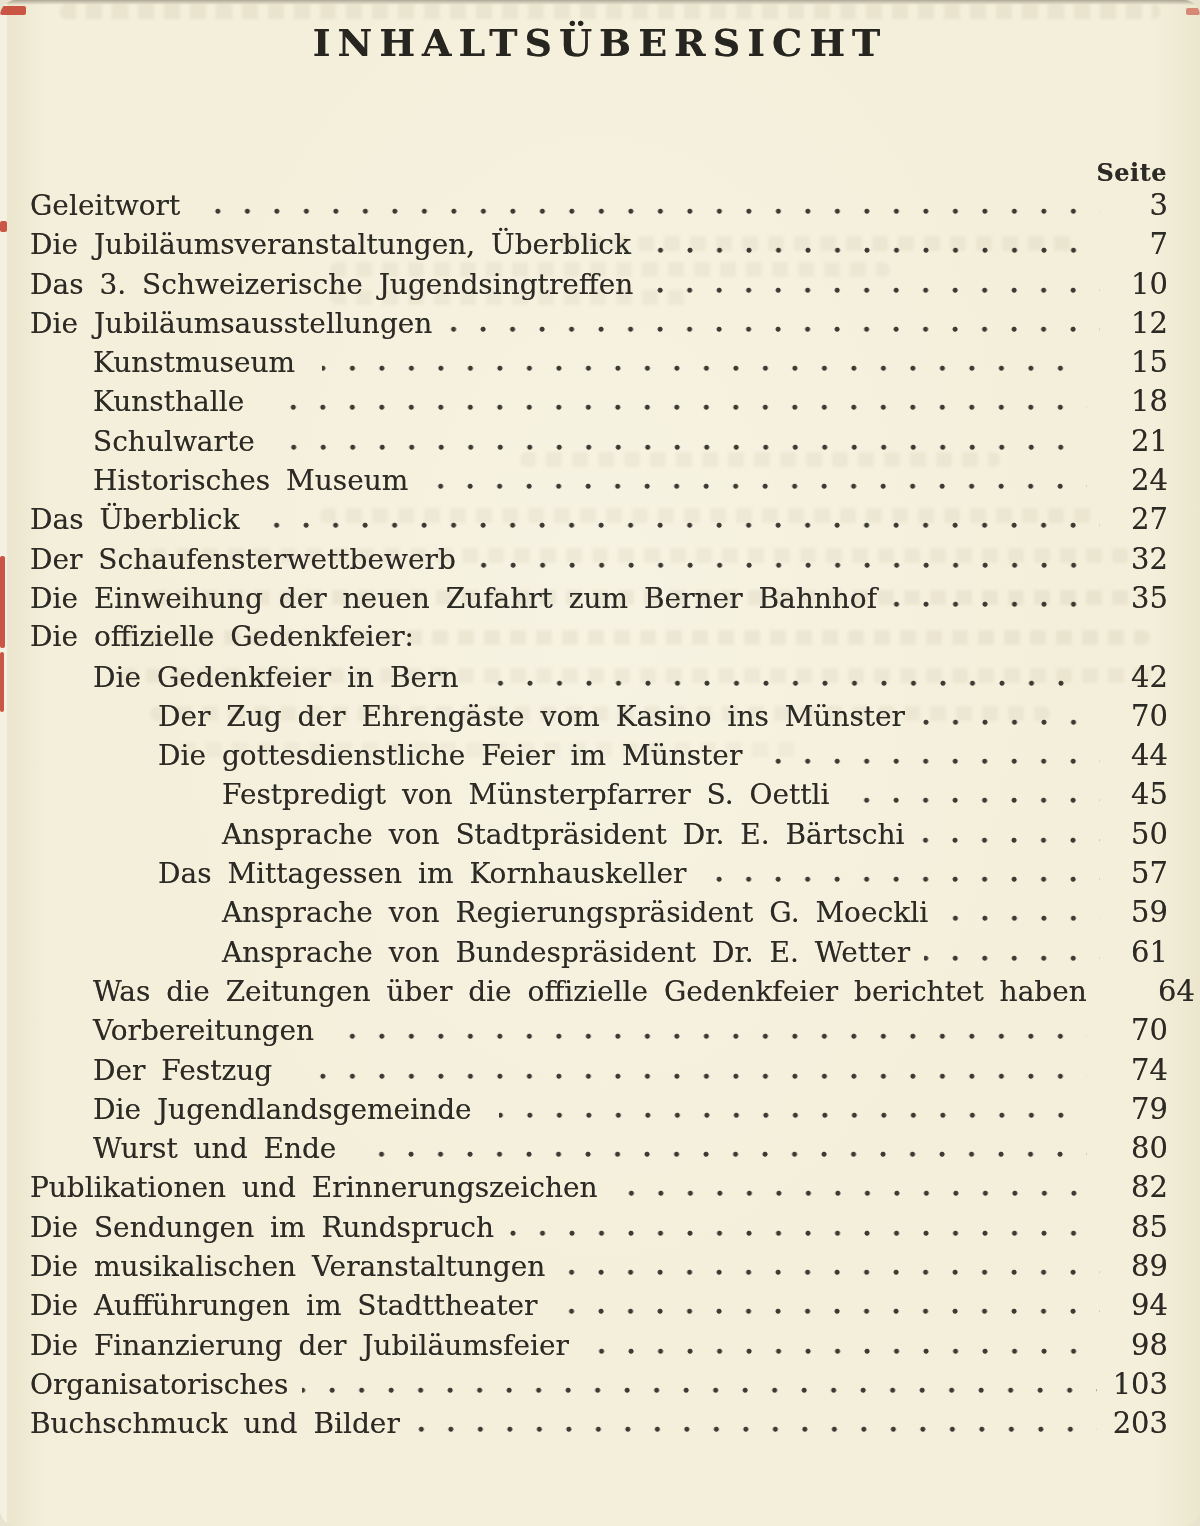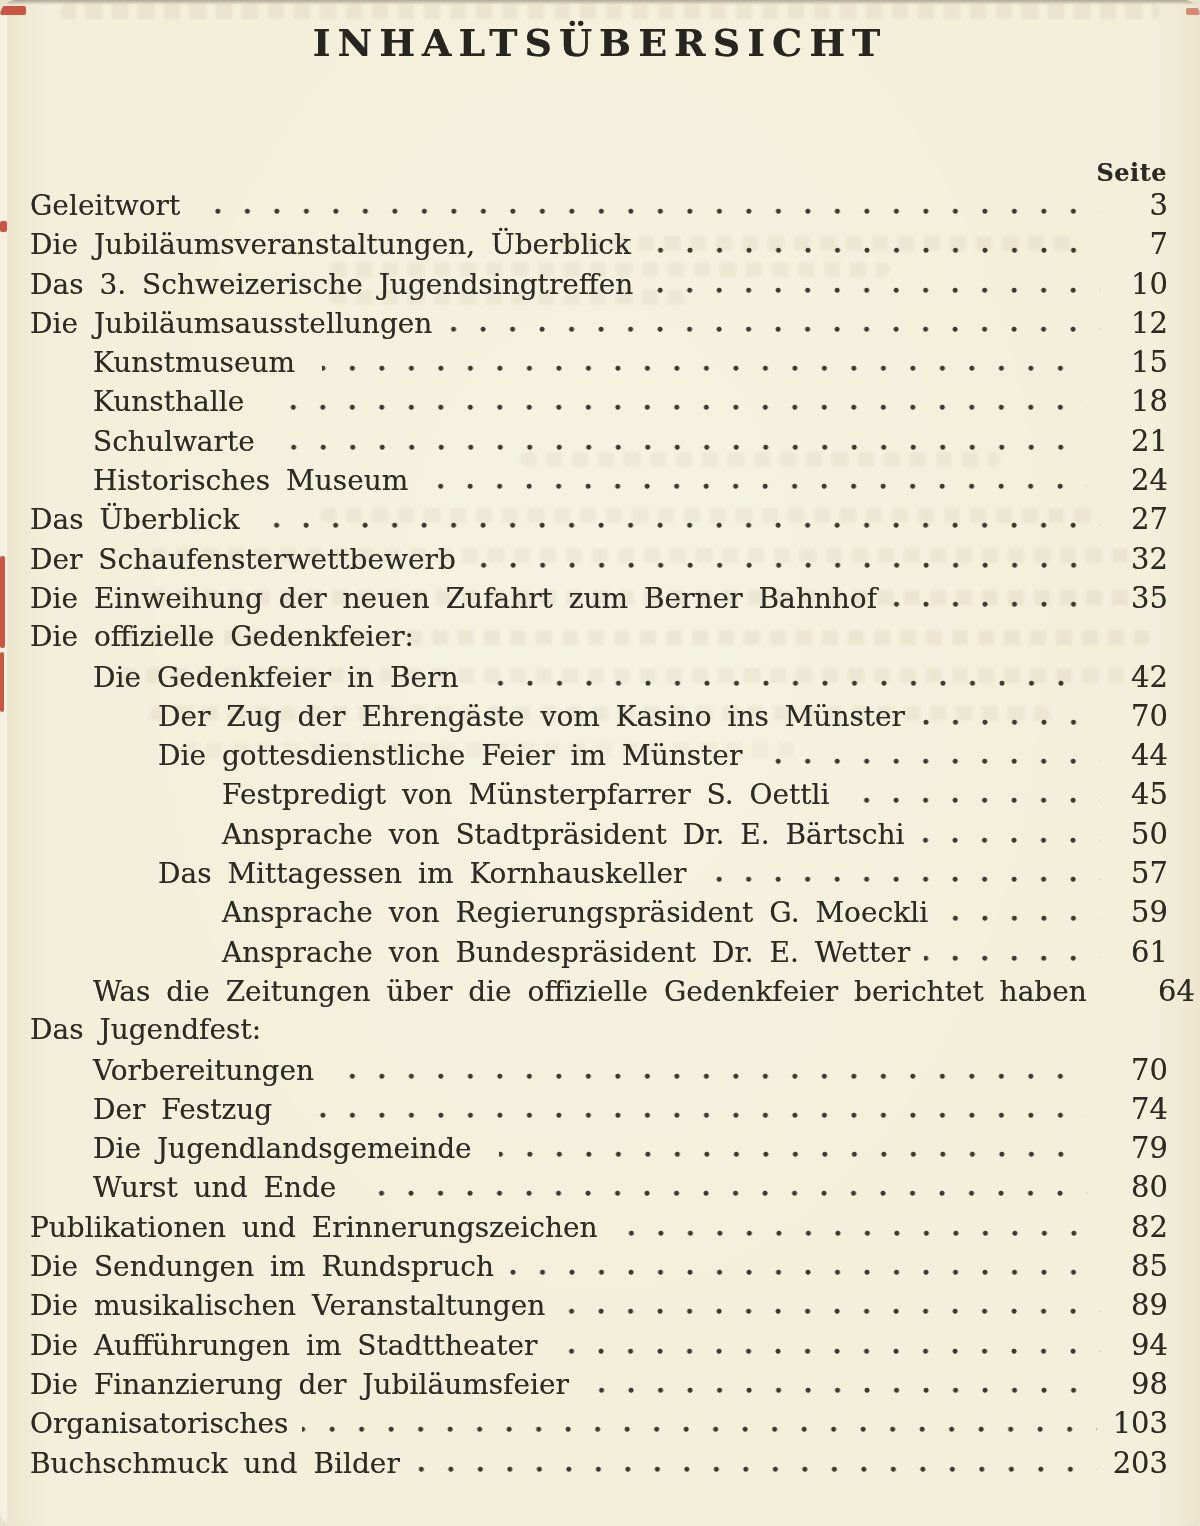--- a/index.html
+++ b/index.html
@@ -242,24 +242,20 @@
       <div class="row lvl-3">
       <span class="label">Ansprache von Bundespräsident Dr. E. Wetter</span>
       <span class="leader"></span>
       <span class="pagenum">61</span>
     </div>
       <div class="row lvl-1">
       <span class="label">Was die Zeitungen über die offizielle Gedenkfeier berichtet haben</span>
       <span class="leader"></span>
       <span class="pagenum">64</span>
     </div>
-      <div class="row lvl-0 no-page">
-      <span class="label">Das Jugendfest:</span>
-
-    </div>
       <div class="row lvl-1">
       <span class="label">Vorbereitungen</span>
       <span class="leader"></span>
       <span class="pagenum">70</span>
     </div>
       <div class="row lvl-1">
       <span class="label">Der Festzug</span>
       <span class="leader"></span>
       <span class="pagenum">74</span>
     </div>

